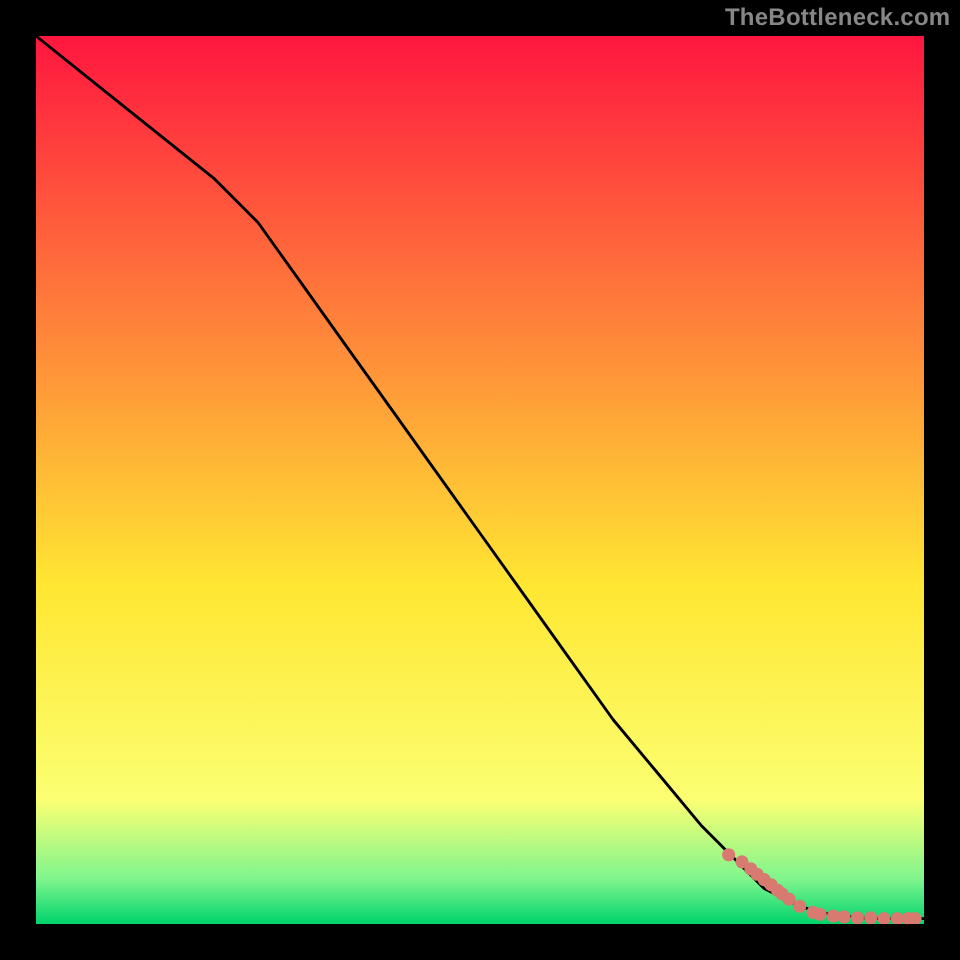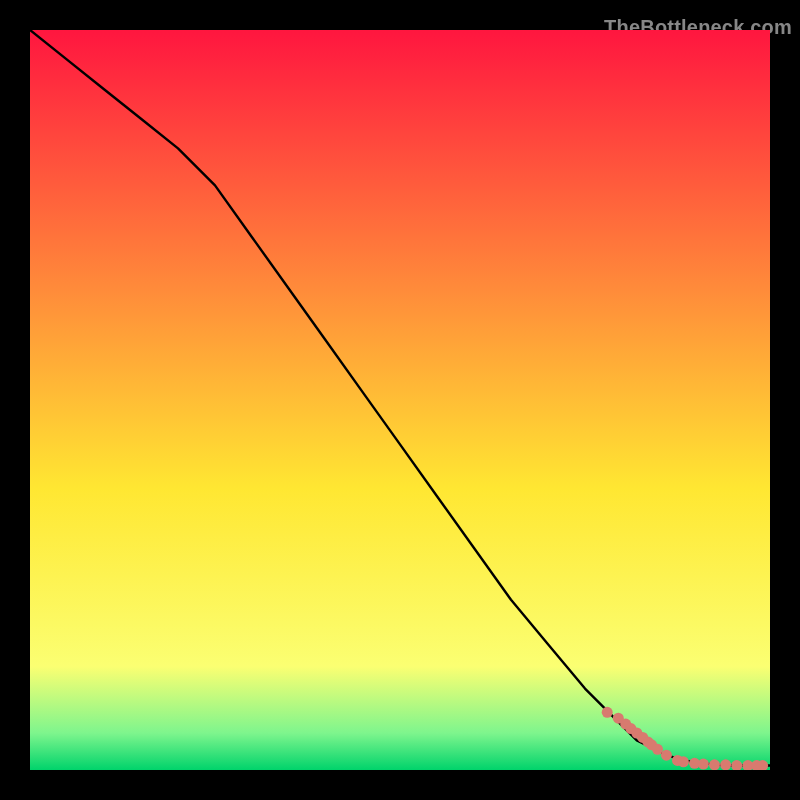--- a/index.html
+++ b/index.html
@@ -12,21 +12,21 @@
     font-family: Arial, Helvetica, sans-serif;
   }
   .stage {
     position: relative;
     width: 800px;
     height: 800px;
     background: #000;
   }
   .watermark {
     position: absolute;
-    top: 16px;
+    top: 4px;
     right: 8px;
     color: #878787;
     font-size: 20px;
     font-weight: 600;
     letter-spacing: 0.2px;
     user-select: none;
     margin-left: 16px;
   }
   .plot {
     position: absolute;

